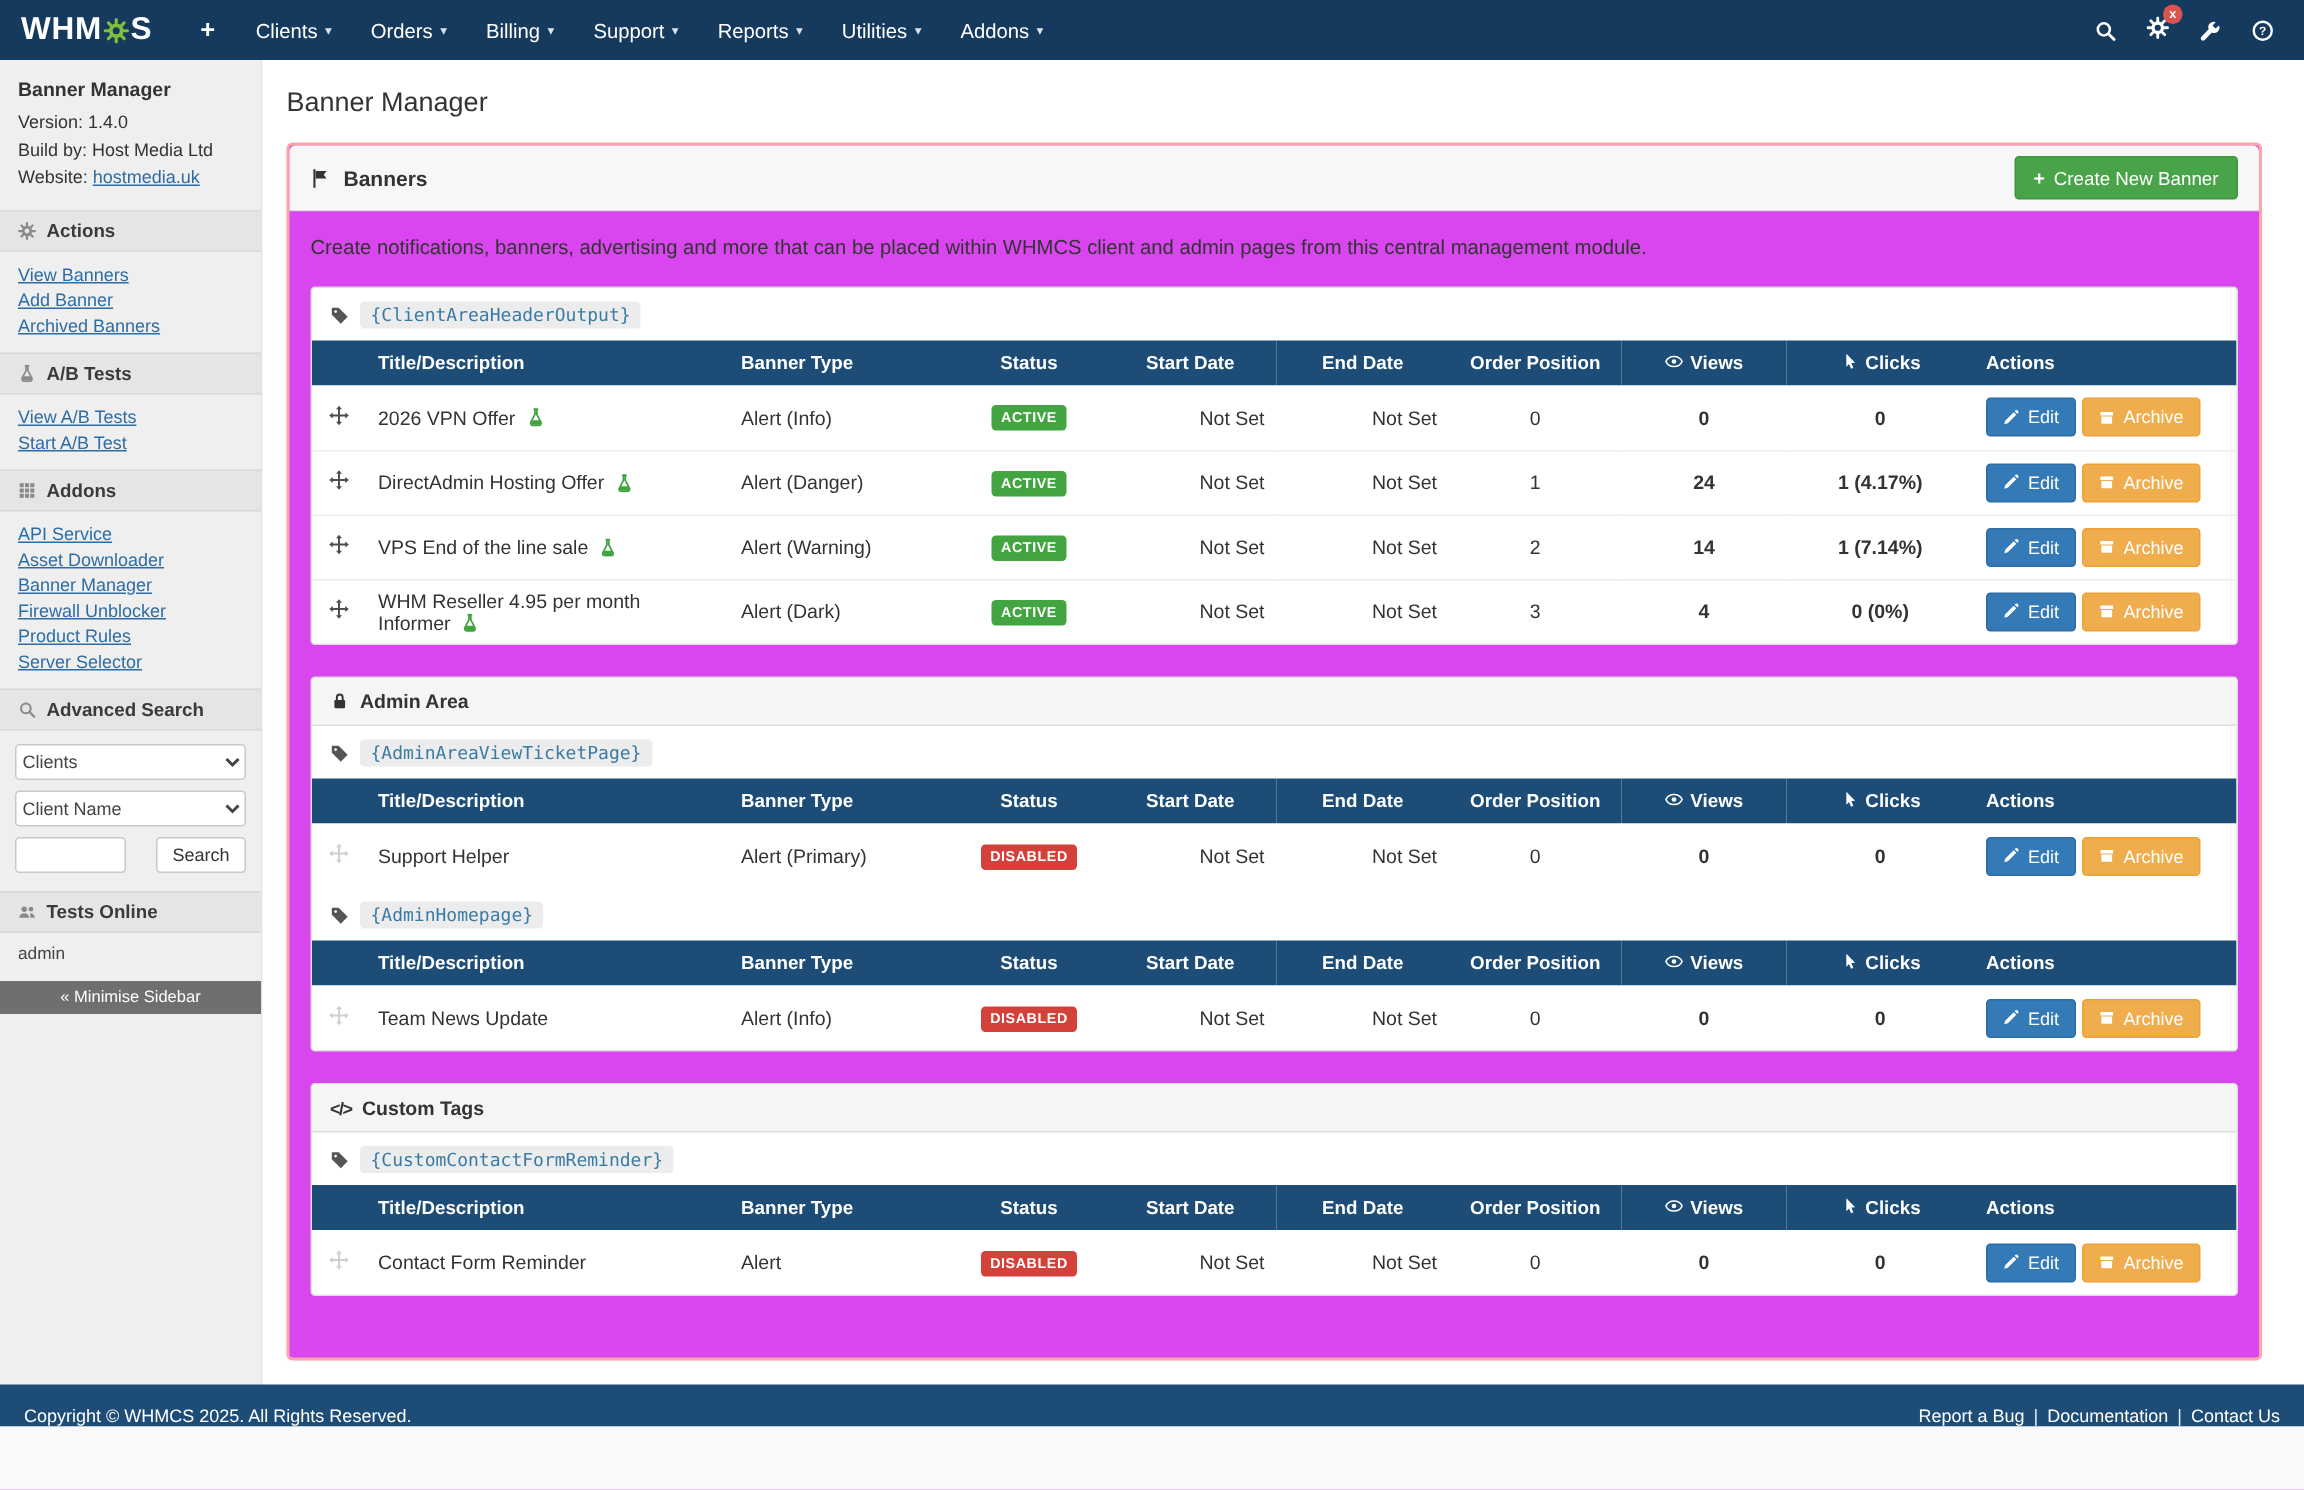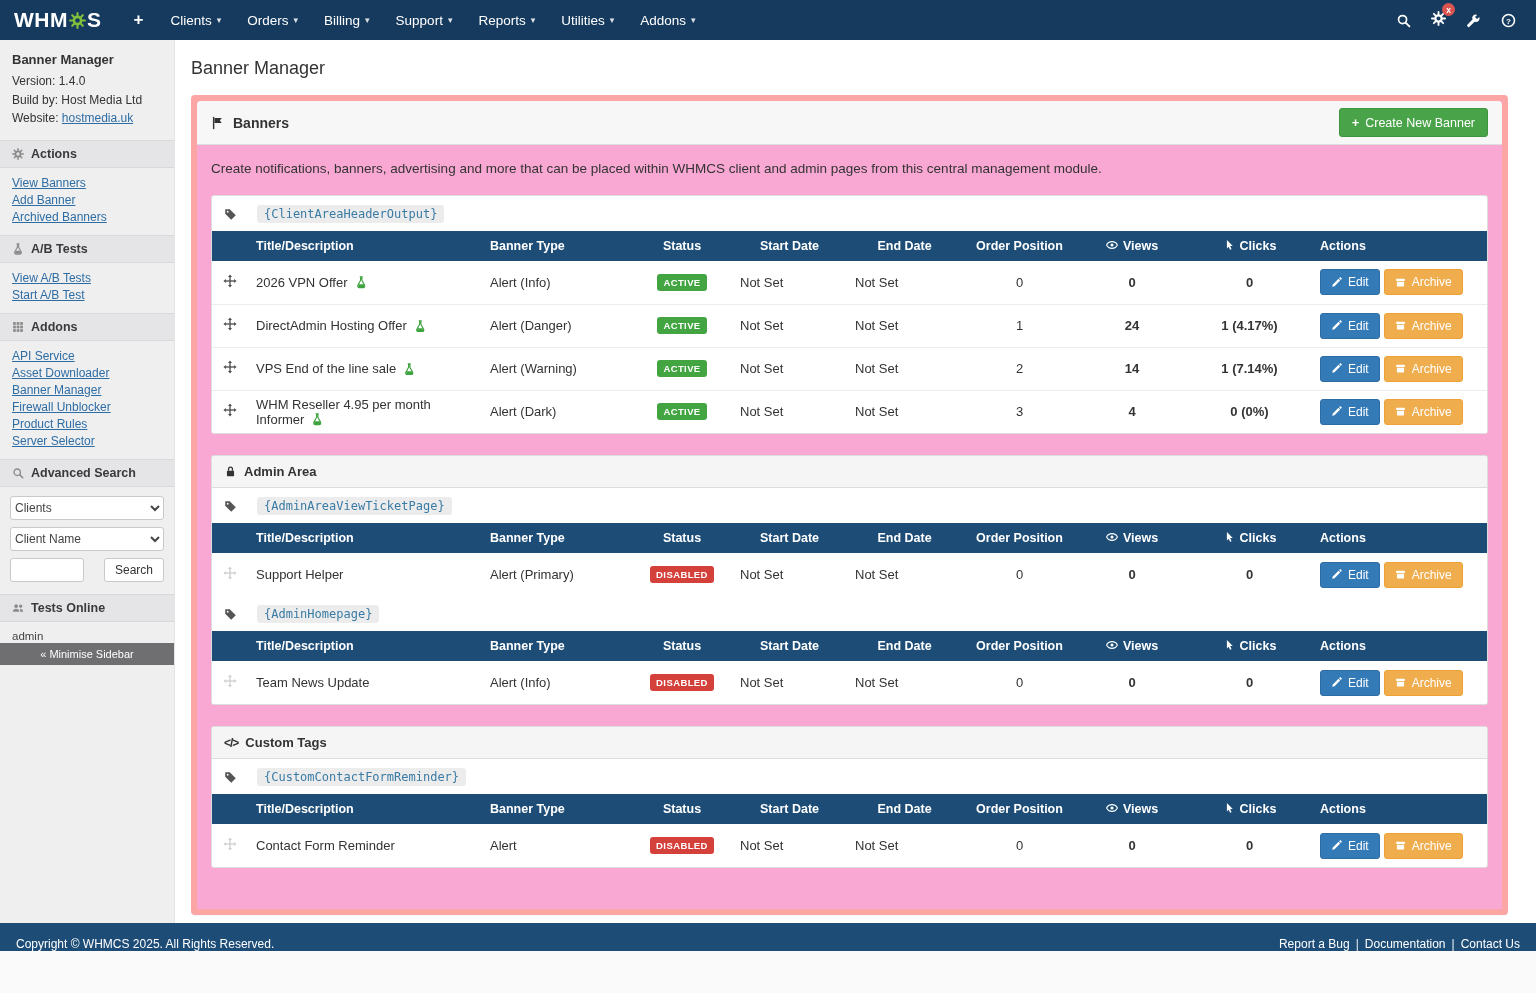--- a/index.html
+++ b/index.html
@@ -40,59 +40,59 @@
   .sb-links{padding:8px 12px 11px;display:flex;flex-direction:column;gap:3px}
   .sb-link{color:var(--link,#2e6da4);text-decoration:underline;font-size:12px;cursor:pointer;width:max-content}
   .adv-search{padding:9px 10px 12px}
   .adv-search select{width:100%;height:24px;font-size:12px;border:1px solid #c9c9c9;border-radius:3px;
                      background:#fff;color:#444;margin-bottom:7px;font-family:inherit}
   .search-row{display:flex;gap:20px}
   .search-row input{flex:1;width:0;height:24px;border:1px solid #c9c9c9;border-radius:3px;
                     padding:0 6px;font-size:12px;font-family:inherit;background:#fff}
   .btn-default{height:24px;padding:0 10px;font-size:12px;border:1px solid #c9c9c9;border-radius:3px;
                background:#fff;color:#333;cursor:pointer;font-family:inherit}
-  .staff-list{padding:8px 12px 1px;font-size:11.5px;color:#444}
+  .staff-list{padding:8px 12px 12px;font-size:11.5px;color:#444}
   .minimise{background:#6f6f71;color:#fff;text-align:center;font-size:11px;padding:5px 0;cursor:pointer}
 
   
   .main{flex:1 1 auto;padding:8px 28px 0 16px;overflow:hidden;background:#fff}
   .page-title{font-size:18px;font-weight:500;color:#333;margin:10px 0 16px}
-  .panel{border:6px solid #fca5a5;border-radius:4px;background:#f9a8d4;box-shadow:0 1px 1px rgba(0,0,0,.04)}
+  .panel{border:2px solid #fca5a5;border-radius:4px;background:#d946ef;box-shadow:0 1px 1px rgba(0,0,0,.04)}
   .panel-header{background:#f7f7f7;border-bottom:1px solid #ddd;border-radius:4px 4px 0 0;
                 padding:7px 14px;display:flex;align-items:center;gap:8px;min-height:38px}
   .ph-icon{font-size:14px;color:#333;display:inline-flex}
   .ph-title{font-weight:bold;font-size:14px}
   .btn-create{margin-left:auto;background:var(--create,#49a449);border:1px solid #3f943f;color:#fff;
               border-radius:3px;padding:6px 12px;font-size:12.5px;display:inline-flex;align-items:center;
               gap:6px;cursor:pointer;font-family:inherit}
   .btn-create .plus-ic{font-weight:bold;font-size:13px}
   .panel-body{padding:14px 14px 20px}
   .description{margin:2px 0 19px;font-size:13.5px}
 
   .banner-section{border:1px solid #ddd;border-radius:3px;margin-bottom:21px;overflow:hidden;background:#fff}
   .section-header{background:#f5f5f5;border-bottom:1px solid #ddd;padding:8px 12px;
                   display:flex;align-items:center;gap:7px;font-weight:bold;font-size:13px}
   .sec-ic{font-size:13px;display:inline-flex;color:#333}
   .sec-ic.code-ic{font-weight:bold;font-size:12px;letter-spacing:-1px}
-  .tag-row{padding:9px 12px 8px;display:flex;align-items:center;gap:20px}
+  .tag-row{padding:9px 12px 8px;display:flex;align-items:center;gap:7px}
   .tag-ic{color:#555;font-size:13px;display:inline-flex}
   .tag-badge{font-family:"DejaVu Sans Mono",monospace;font-size:12px;color:#3a7ba5;background:#ececec;
              border-radius:3px;padding:2px 7px}
 
   .banner-table{width:100%;border-collapse:collapse}
   .banner-table thead th{background:var(--table_header,#1d4d77);color:#fff;font-size:12.5px;
                          padding:8px 8px;white-space:nowrap;font-weight:bold}
   .th-ic{display:inline-flex;font-size:12px;vertical-align:-1px;margin-right:5px}
   .banner-table td{padding:6px 8px;font-size:13px;vertical-align:middle;border-top:1px solid #ececec}
   .banner-table tbody tr{height:43px;background:#fff}
   .banner-table tbody tr:first-child td{border-top:none}
   .col-move{width:36px;text-align:center}
   .col-type{width:150px}
   .col-status{width:100px;text-align:center}
-  .col-date{width:115px;text-align:left}
+  .col-date{width:115px;text-align:right}
   .col-order{width:115px;text-align:center}
   .col-views{width:110px;text-align:center;font-weight:bold}
   .col-clicks{width:125px;text-align:center;font-weight:bold}
   .col-actions{width:175px}
   .move-ic{color:#4d4d4d;font-size:14px;display:inline-flex;cursor:move}
   tr.disabled-row .move-ic{color:#cfcfcf;cursor:default}
   .flask-ic{color:#3fa33f;font-size:12.5px;margin-left:7px;display:inline-flex;vertical-align:-2px;cursor:pointer}
   .status-badge{display:inline-block;font-size:9.5px;font-weight:bold;letter-spacing:.4px;color:#fff;
                 padding:3px 6px;border-radius:3px}
   .status-badge.active{background:var(--active,#42a542)}

